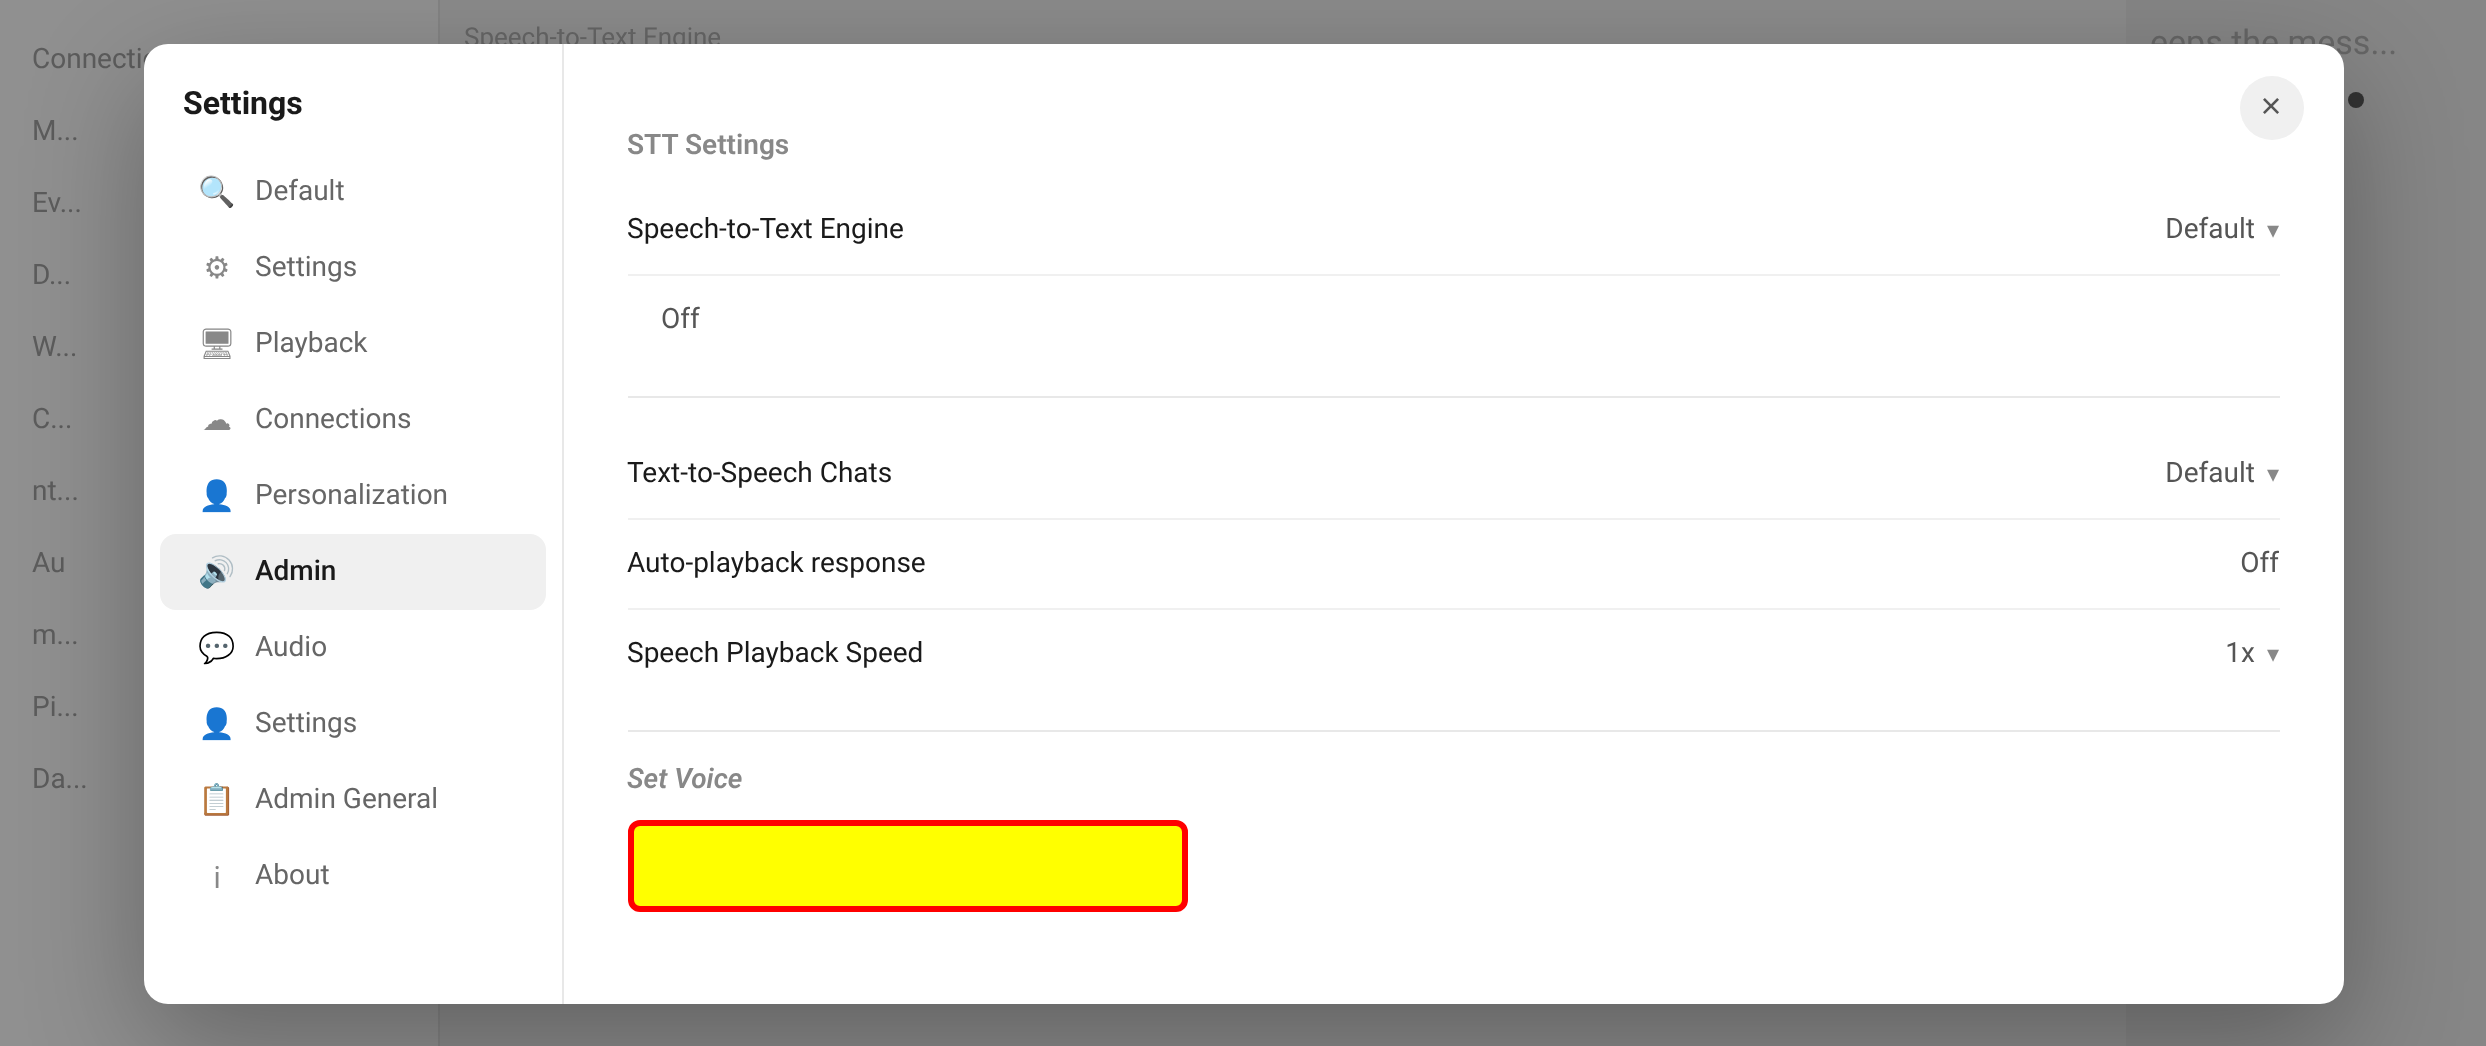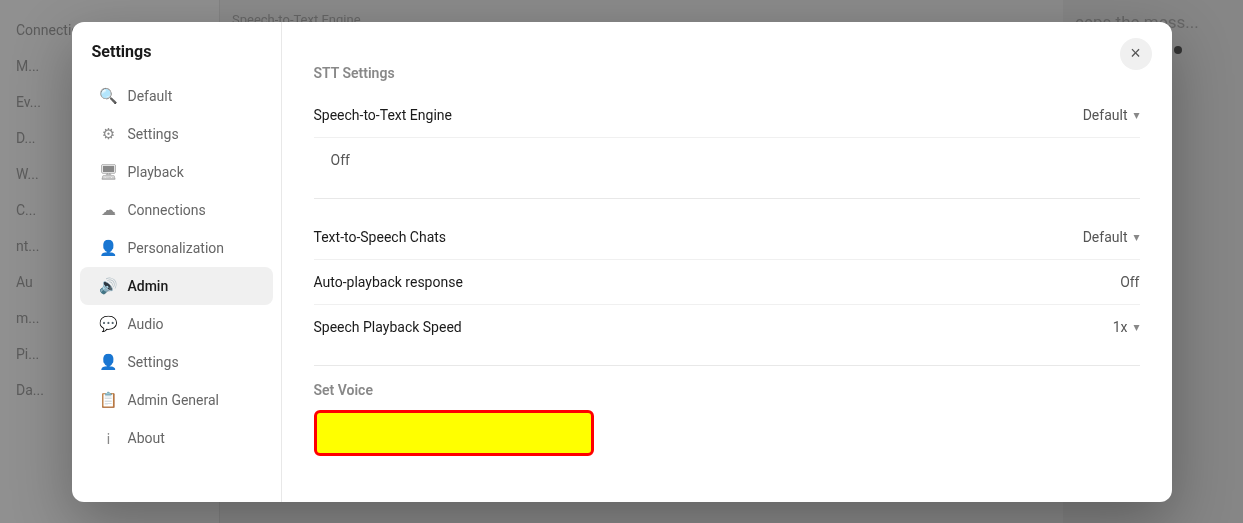--- a/index.html
+++ b/index.html
@@ -188,20 +188,21 @@
       background: #e8e8e8;
       margin: 16px 0;
     }
 
     .section-block {
       margin-bottom: 8px;
     }
 
     
     .set-voice-section {
+      font-style: italic;
     }
 
     .set-voice-label {
       font-size: 14px;
       font-weight: 600;
       color: #888;
       margin-bottom: 12px;
     }
 
     .voice-button-highlighted {

